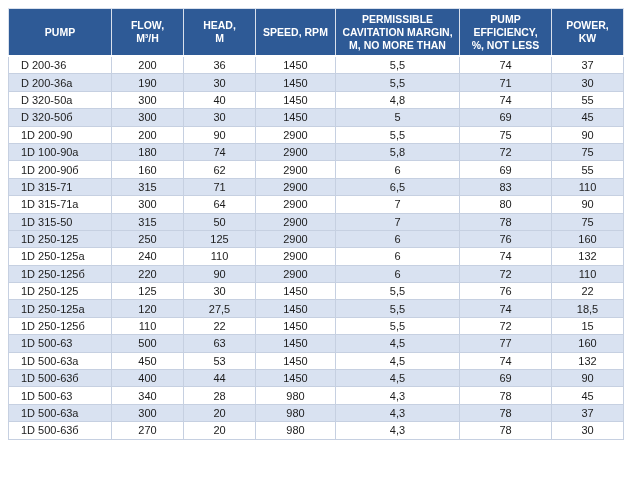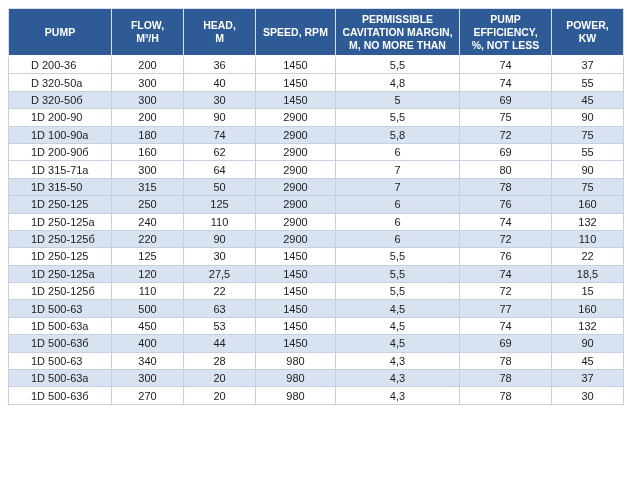--- a/index.html
+++ b/index.html
@@ -46,21 +46,21 @@
     line-height: 16px;
     text-align: center;
     vertical-align: middle;
     border: 1px solid var(--grid-border, #c6d0e1);
     padding: 0 2px;
     background: var(--row-bg, #ffffff);
     overflow: hidden;
     white-space: nowrap;
   }
   tr.alt td { background: var(--row-alt-bg, #d9e2f1); }
-  td.col-pump { text-align: left; padding-left: 22px; }
+  td.col-pump { text-align: left; padding-left: 12px; }
 </style>
 </head>
 <body>
 
 <div class="page">
   <table class="pump-table">
     <colgroup>
       <col class="c-pump">
       <col class="c-flow">
       <col class="c-head">
@@ -90,20 +90,29 @@
     <tbody id="table-body">
         <tr>
           <td class="col-pump">D 200-36</td>
           <td>200</td>
           <td>36</td>
           <td>1450</td>
           <td>5,5</td>
           <td>74</td>
           <td>37</td>
         </tr>
+        <tr class="alt">
+          <td class="col-pump">D 200-36a</td>
+          <td>190</td>
+          <td>30</td>
+          <td>1450</td>
+          <td>5,5</td>
+          <td>71</td>
+          <td>30</td>
+        </tr>
         <tr>
           <td class="col-pump">D 320-50a</td>
           <td>300</td>
           <td>40</td>
           <td>1450</td>
           <td>4,8</td>
           <td>74</td>
           <td>55</td>
         </tr>
         <tr class="alt">
@@ -134,20 +143,29 @@
           <td>75</td>
         </tr>
         <tr>
           <td class="col-pump">1D 200-90б</td>
           <td>160</td>
           <td>62</td>
           <td>2900</td>
           <td>6</td>
           <td>69</td>
           <td>55</td>
+        </tr>
+        <tr class="alt">
+          <td class="col-pump">1D 315-71</td>
+          <td>315</td>
+          <td>71</td>
+          <td>2900</td>
+          <td>6,5</td>
+          <td>83</td>
+          <td>110</td>
         </tr>
         <tr>
           <td class="col-pump">1D 315-71a</td>
           <td>300</td>
           <td>64</td>
           <td>2900</td>
           <td>7</td>
           <td>80</td>
           <td>90</td>
         </tr>

